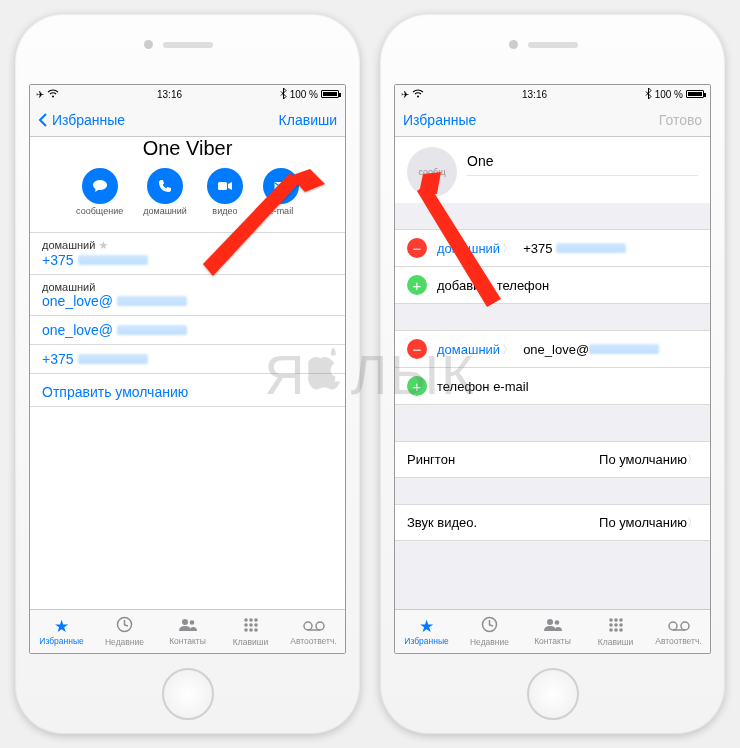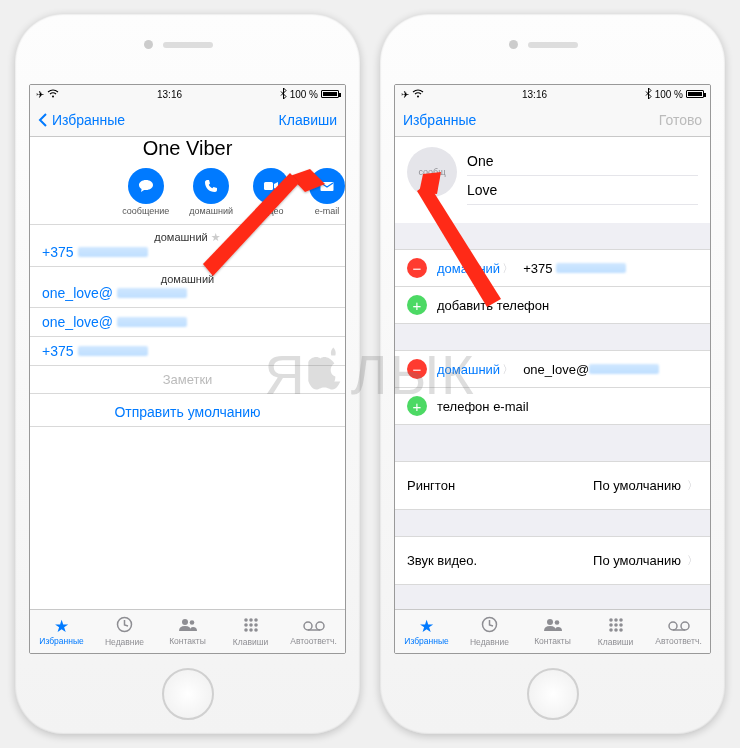--- a/index.html
+++ b/index.html
@@ -11,25 +11,25 @@
   .home { position: absolute; bottom: 14px; left: 50%; transform: translateX(-50%); width: 52px; height: 52px; border: 2px solid #d0d0d0; border-radius: 50%; background: radial-gradient(circle,#fff,#eee); }
   .statusbar { height: 18px; background: #f8f8f8; font-size: 10px; display: flex; align-items: center; justify-content: space-between; padding: 0 6px; color: #000; }
   .statusbar .sb-left, .statusbar .sb-right { display: flex; align-items: center; gap: 3px; }
   .navbar { height: 34px; background: #f8f8f8; border-bottom: 1px solid #c8c8c8; display: flex; align-items: center; justify-content: space-between; padding: 0 8px; font-size: 14px; color: #007aff; }
   .navbar .nv-right.disabled { color: #bbb; }
   .content { flex: 1; overflow: hidden; background: #fff; }
   .content.gray { background: #efeff4; }
   .avatar { width: 62px; height: 62px; border-radius: 50%; background: #8e8e93; color: #fff; display: flex; align-items: center; justify-content: center; font-size: 24px; margin: 10px auto 4px; }
   .cname { text-align: center; font-size: 20px; font-weight: 400; }
   .apple-logo { text-align: center; font-size: 11px; color: #555; margin: 2px 0 8px; }
-  .actions { display: flex; justify-content: flex-end; gap: 20px; margin-bottom: 8px; }
+  .actions { display: flex; justify-content: center; gap: 20px; margin-bottom: 16px; }
   .action { display: flex; flex-direction: column; align-items: center; gap: 2px; }
   .action .circle { width: 36px; height: 36px; border-radius: 50%; background: #007aff; color: #fff; display: flex; align-items: center; justify-content: center; font-size: 16px; }
   .action .lbl { font-size: 9px; color: #555; }
-  .row { padding: 6px 12px; border-top: 1px solid #d9d9d9; background: #fff; text-align: center; }
+  .row { padding: 6px 12px; border-top: 1px solid #d9d9d9; background: #fff; }
   .row-label { font-size: 11px; color: #333; }
   .row-value { font-size: 14px; color: #007aff; display: flex; align-items: center; gap: 4px; }
   .blur { display: inline-block; width: 70px; height: 10px; background: linear-gradient(#cfe7ff,#bfdfff); border-radius: 2px; filter: blur(1px); }
   .ft-row { display: flex; justify-content: space-between; align-items: center; }
   .ft-icons { display: flex; gap: 16px; color: #007aff; font-size: 15px; }
   .notes { color: #bbb; font-size: 13px; }
   .send { color: #007aff; font-size: 14px; padding-top:4px;}
   .tabbar { height: 44px; background: #f8f8f8; border-top: 1px solid #c8c8c8; display: flex; }
   .tab { flex: 1; display: flex; flex-direction: column; align-items: center; justify-content: center; gap: 1px; font-size: 8.5px; color: #8e8e93; }
   .tab.active { color: #007aff; }
@@ -40,23 +40,23 @@
   .name-fields { flex: 1; }
   .name-fields div { font-size: 14px; padding: 6px 0; border-bottom: 1px solid #e5e5ea; }
   .edit-row { background: #fff; border-top: 1px solid #d9d9d9; display: flex; align-items: center; padding: 8px 12px; font-size: 13px; gap: 10px; }
   .edit-row .minus, .edit-row .plus { width: 20px; height: 20px; border-radius: 50%; color: #fff; display: flex; align-items: center; justify-content: center; font-size: 15px; line-height: 1; }
   .minus { background: #ff3b30; }
   .plus { background: #4cd964; }
   .fld-label { color: #007aff; display: flex; align-items: center; gap: 2px; }
   .chev { color: #c7c7cc; font-size: 11px; }
   .fld-val { color: #000; }
   .sep { height: 26px; }
-  .settings-row { background: #fff; border-top: 1px solid #d9d9d9; border-bottom: 1px solid #d9d9d9; display: flex; align-items: flex-end; justify-content: space-between; padding: 16px 12px; font-size: 13px; }
+  .settings-row { background: #fff; border-top: 1px solid #d9d9d9; border-bottom: 1px solid #d9d9d9; display: flex; align-items: flex-end; justify-content: space-between; padding: 10px 12px; font-size: 13px; }
   .settings-row .sr-left { color: #000; }
-  .settings-row .sr-val { color: #000; margin-left: auto; margin-right: 6px; }
+  .settings-row .sr-val { color: #000; margin-left: auto; }
   
   .arrow { position: absolute; z-index: 50; pointer-events: none; }
   .arrow svg { overflow: visible; }
   
   .watermark { position: absolute; left: 50%; top: 50%; transform: translate(-50%,-50%); font-size: 56px; color: rgba(120,120,120,.25); z-index: 60; letter-spacing: 2px; display: flex; align-items: center; pointer-events:none;}
   .watermark .wm-apple { font-size: 44px; margin: 0 2px; }
   .batt { display:inline-block; width:18px; height:8px; border:1px solid #000; border-radius:1px; position:relative; }
   .batt::after{content:"";position:absolute;right:-3px;top:2px;width:2px;height:4px;background:#000;}
   .batt .fill{position:absolute;left:1px;top:1px;bottom:1px;right:1px;background:#000;}
 </style>
@@ -157,23 +157,20 @@
             <span>one_love@</span>
             <span class="blur"></span>
           </div>
       </div>
       <div class="row">
         <div class="row-value">
             <span>+375</span>
             <span class="blur"></span>
           </div>
       </div>
-      <div class="row">
-        <div class="notes">Заметки</div>
-      </div>
       <div class="row" style="border-bottom:1px solid #d9d9d9">
         <div class="send">Отправить умолчанию</div>
       </div>
     </div>
     <div class="tabbar">
       <div class="tab active">
           <span class="ticon">★</span>
           <span>Избранные</span>
         </div>
       <div class="tab">
@@ -256,21 +253,20 @@
     </div>
     <div class="navbar">
       <span>Избранные</span>
       <span class="nv-right disabled">Готово</span>
     </div>
     <div class="content gray">
       <div class="edit-top">
         <div class="photo-btn">сообщ</div>
         <div class="name-fields">
           <div>One</div>
-          <div>Love</div>
           <div style="border:none;font-size:11px;color:#555"></div>
         </div>
       </div>
       <div class="sep"></div>
       <div class="edit-row">
         <span class="minus">−</span>
         <span class="fld-label">
             <span>домашний</span> 
             <span class="chev">〉</span>
           </span>

